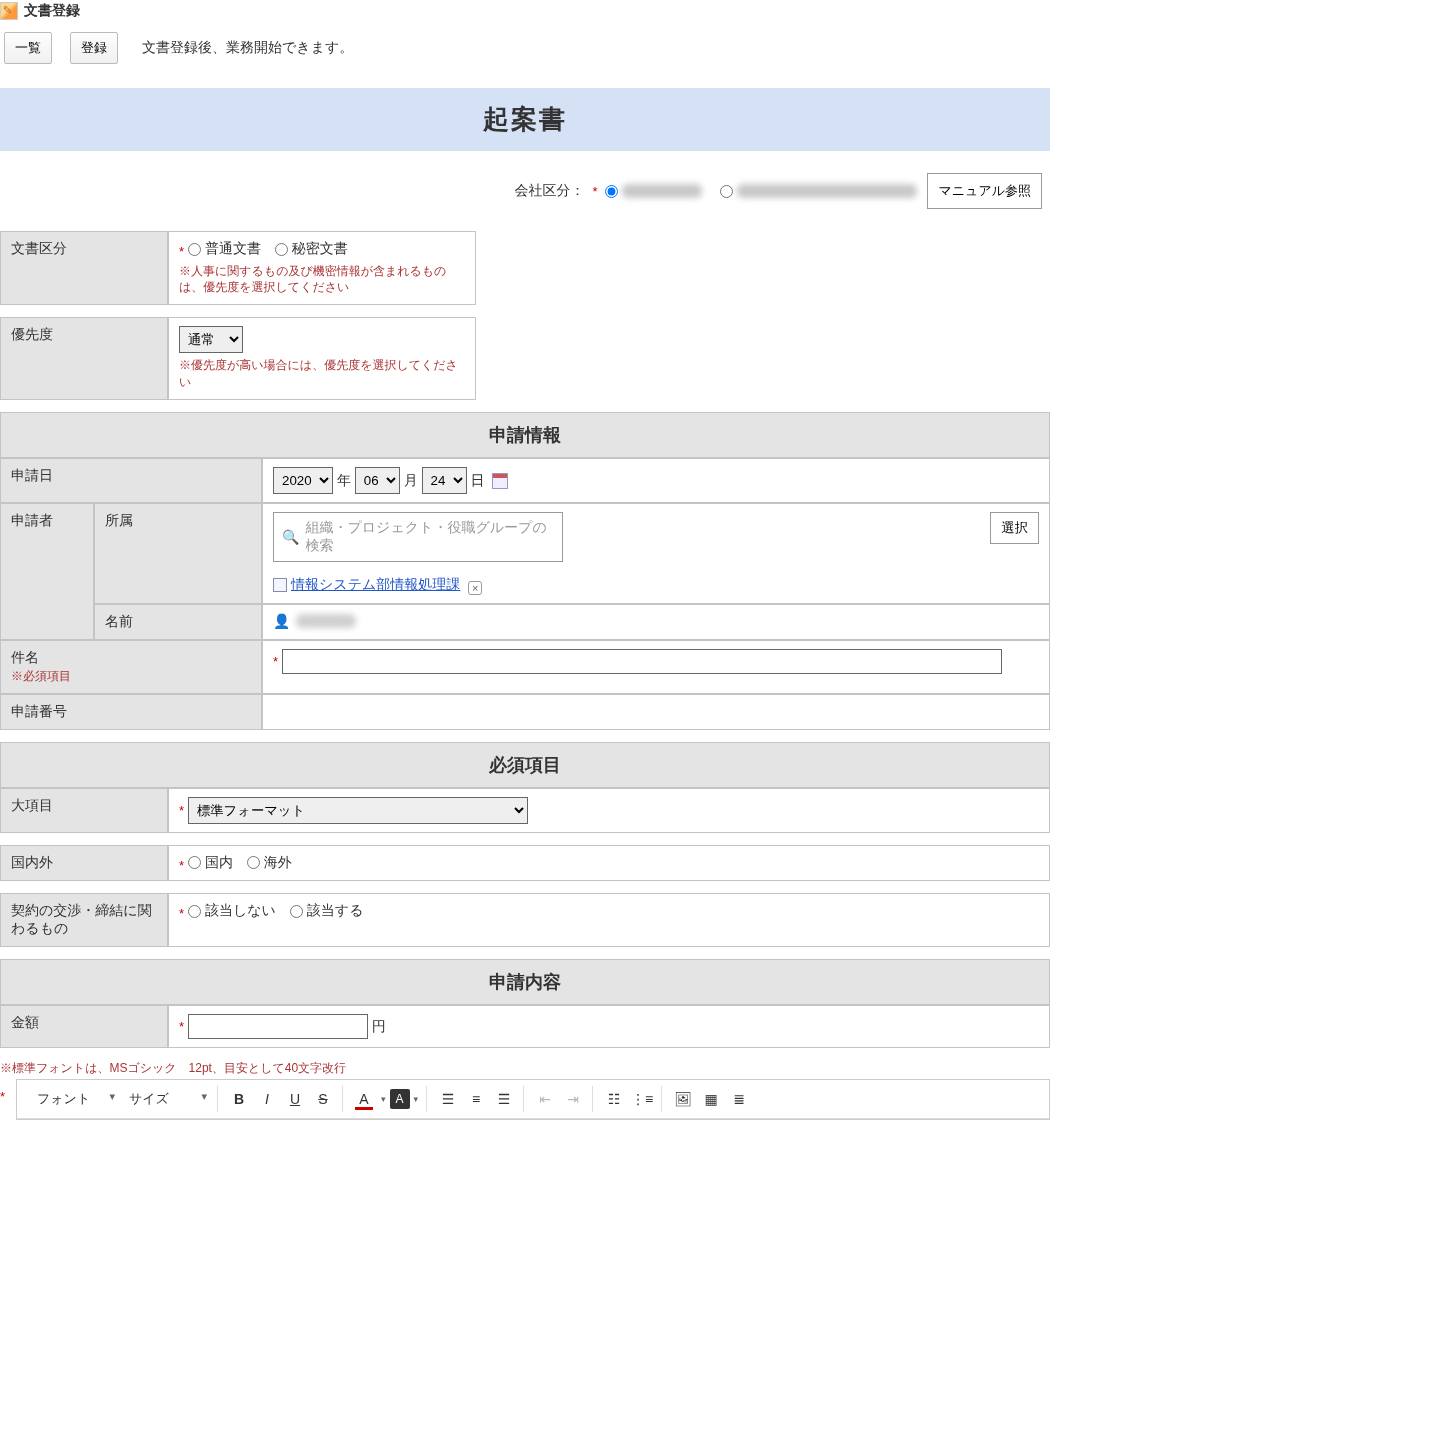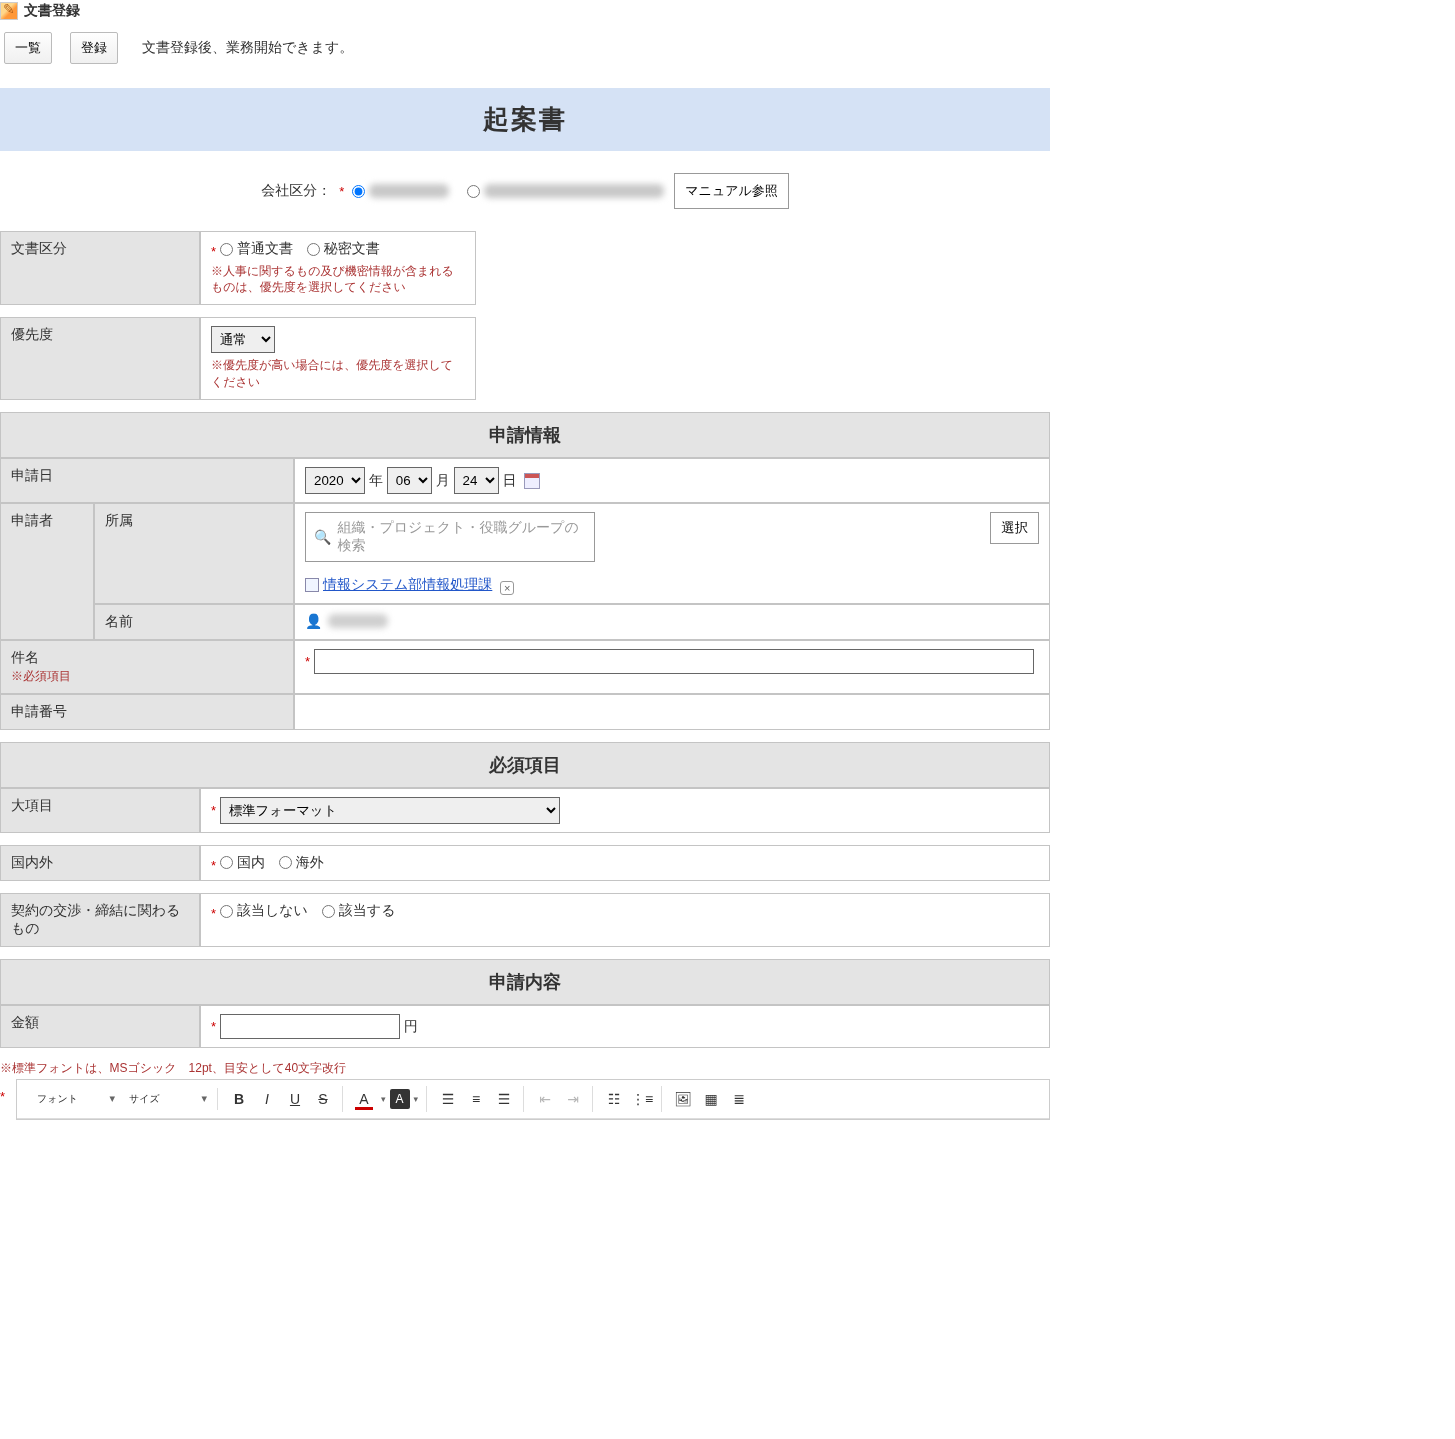--- a/index.html
+++ b/index.html
@@ -10,20 +10,21 @@
       margin: 0;
       padding: 0;
       background: #fff;
     }
     .container { width: 1050px; margin: 0; padding: 0; }
     .header-row {
       display: flex;
       align-items: center;
       gap: 6px;
       padding: 2px 0 8px 0;
+      font-family: Liberation Mono, monospace;
     }
     .pencil-icon {
       display: inline-block;
       width: 18px; height: 18px;
       background: linear-gradient(135deg, #ffd78a 40%, #ff9838 60%);
       border: 1px solid #ccc;
       position: relative;
     }
     .pencil-icon::after {
       content: "✎";
@@ -53,21 +54,21 @@
       text-align: center;
       font-size: 26px;
       font-weight: bold;
       padding: 14px 0;
       margin-bottom: 18px;
       letter-spacing: 2px;
     }
     .company-row {
       display: flex;
       align-items: center;
-      justify-content: center;
+      justify-content: flex-end;
       padding: 4px 8px;
       margin-bottom: 18px;
     }
     .company-left { display: flex; align-items: center; gap: 8px; }
     .req { color: #c00; font-size: 13px; }
     .radio-wrap { display: inline-flex; align-items: center; gap: 4px; margin-right: 10px; }
     .radio-wrap input { margin: 0; }
     .blurred {
       display: inline-block;
       width: 80px; height: 14px;
@@ -92,21 +93,21 @@
     table.form-table.full { width: 100%; }
     table.form-table th, table.form-table td {
       border: 1px solid #c4c4c4;
       padding: 8px 10px;
       text-align: left;
       vertical-align: top;
       font-weight: normal;
     }
     table.form-table th {
       background: #e4e4e4;
-      width: 200px;
+      width: 168px;
       font-size: 14px;
     }
     table.form-table td { background: #fff; font-size: 14px; }
     .note { color: #a33; font-size: 12px; display: block; margin-top: 4px; line-height: 1.4; }
     .section-header {
       background: #e4e4e4;
       border: 1px solid #c4c4c4;
       text-align: center;
       font-size: 18px;
       font-weight: bold;
@@ -170,21 +171,21 @@
       display:flex;
       align-items:center;
       gap:2px;
       padding:6px;
       border-bottom:1px solid #ddd;
       flex-wrap:wrap;
     }
     .tb-group { display:flex; align-items:center; gap:2px; padding:0 6px; border-right:1px solid #ddd; }
     .tb-group:last-child { border-right:none; }
     .tb-select {
-      background:#fff; padding:4px 18px 4px 8px; font-size:10px;
+      background:#fff; padding:4px 18px 4px 8px; font-size:13px;
       position:relative; cursor:pointer; min-width:90px;
     }
     .tb-select::after {
       content:"▾"; position:absolute; right:4px; top:4px; font-size:11px; color:#666;
     }
     .tb-btn {
       width:26px; height:26px;
       display:inline-flex; align-items:center; justify-content:center;
       cursor:pointer; border-radius:2px;
       font-family: Arial, sans-serif;

